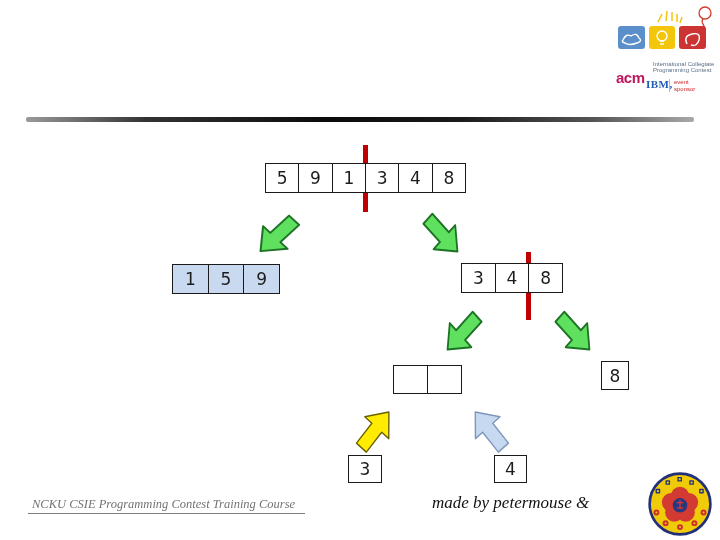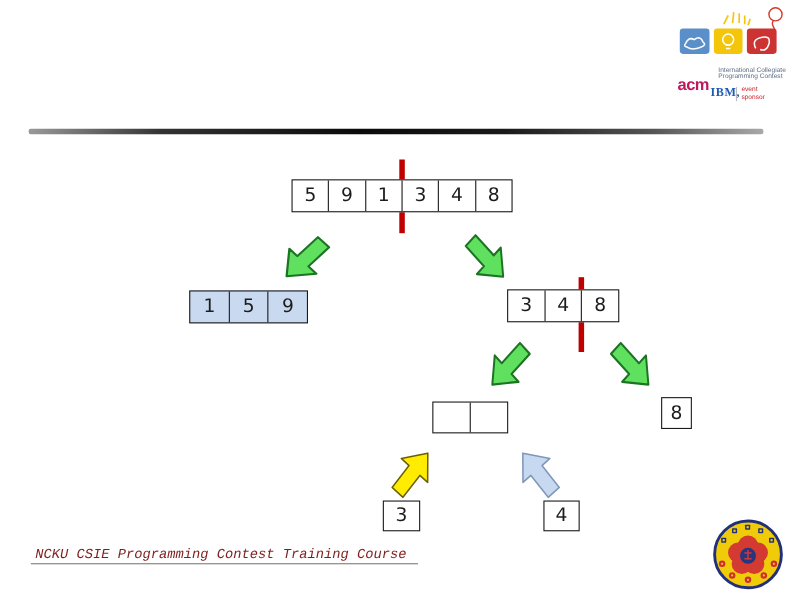--- a/index.html
+++ b/index.html
@@ -31,22 +31,22 @@
     display:flex;align-items:center;justify-content:center;
     font-family:"DejaVu Sans",sans-serif;font-size:17px;color:#1c1c1c;
   }
   
   .redline{position:absolute;width:5px;background:var(--split-line,#c00000);}
   
   .arrow{position:absolute;}
   
   .footer-course{
     position:absolute;left:28px;top:497px;
-    font-family:Liberation Mono, monospace;font-style:italic;font-size:12.5px;
-    color:#7f1d1d;border-bottom:1.4px solid #7d7d7d;padding:0 10px 1px 4px;text-align:right;
+    font-family:Liberation Serif, serif;font-style:italic;font-size:12.5px;
+    color:#737373;border-bottom:1.4px solid #7d7d7d;padding:0 10px 1px 4px;text-align:right;
   }
   .footer-credit{
     position:absolute;left:432px;top:493px;width:210px;
     font-family:"Liberation Serif",serif;font-style:italic;font-size:17px;
     line-height:19px;color:#111;
   }
   
   .acm-logo{position:absolute;left:613px;top:4px;width:102px;height:94px;}
   .sq{position:absolute;border-radius:3px;}
   .sq svg{position:absolute;left:0;top:0;}
@@ -182,20 +182,21 @@
     <g transform="rotate(-130,50,50)">
         <polygon points="4,36 56,36 56,16 97,50 56,84 56,64 4,64" fill="var(--blue-arrow,#c6d9f1)" stroke="var(--blue-arrow-stroke,#7f96b8)" stroke-width="3" stroke-linejoin="round"></polygon>
       </g>
   </svg>
 
   <div class="solo" style="left:348px;top:455px;width:34px;height:28px;">3</div>
   <div class="solo" style="left:494px;top:455px;width:33px;height:28px;">4</div>
 
   <div class="footer-course">NCKU CSIE Programming Contest Training Course</div>
   <div class="footer-credit">
+    <div>made by petermouse &amp;</div>
   </div>
 
   <svg class="seal" width="70" height="66" viewBox="0 0 100 100">
     <circle cx="50" cy="50" r="46" fill="#f0cb0a" stroke="#22307a" stroke-width="4"></circle>
 
     <g fill="#22307a">
       <rect x="79" y="27" width="7" height="7" rx="1"></rect>
       <rect x="64" y="14" width="7" height="7" rx="1"></rect>
       <rect x="46" y="9" width="7" height="7" rx="1"></rect>
       <rect x="28" y="14" width="7" height="7" rx="1"></rect>

